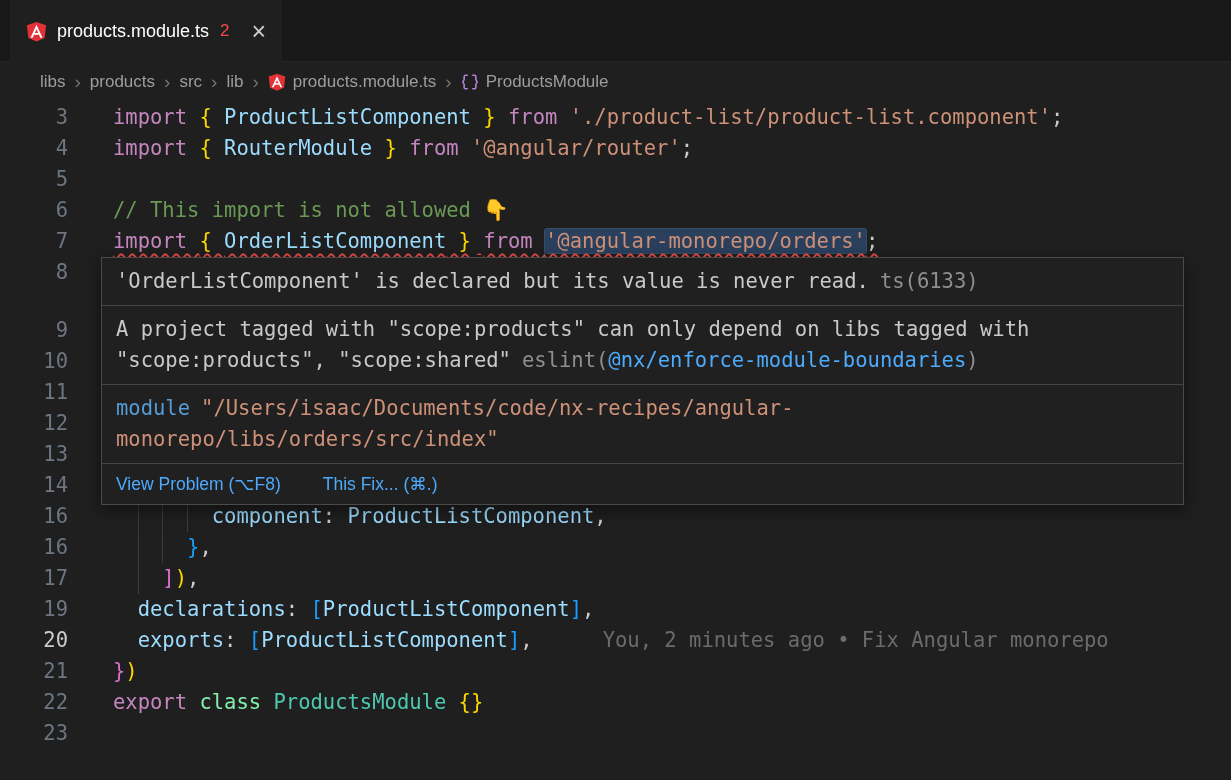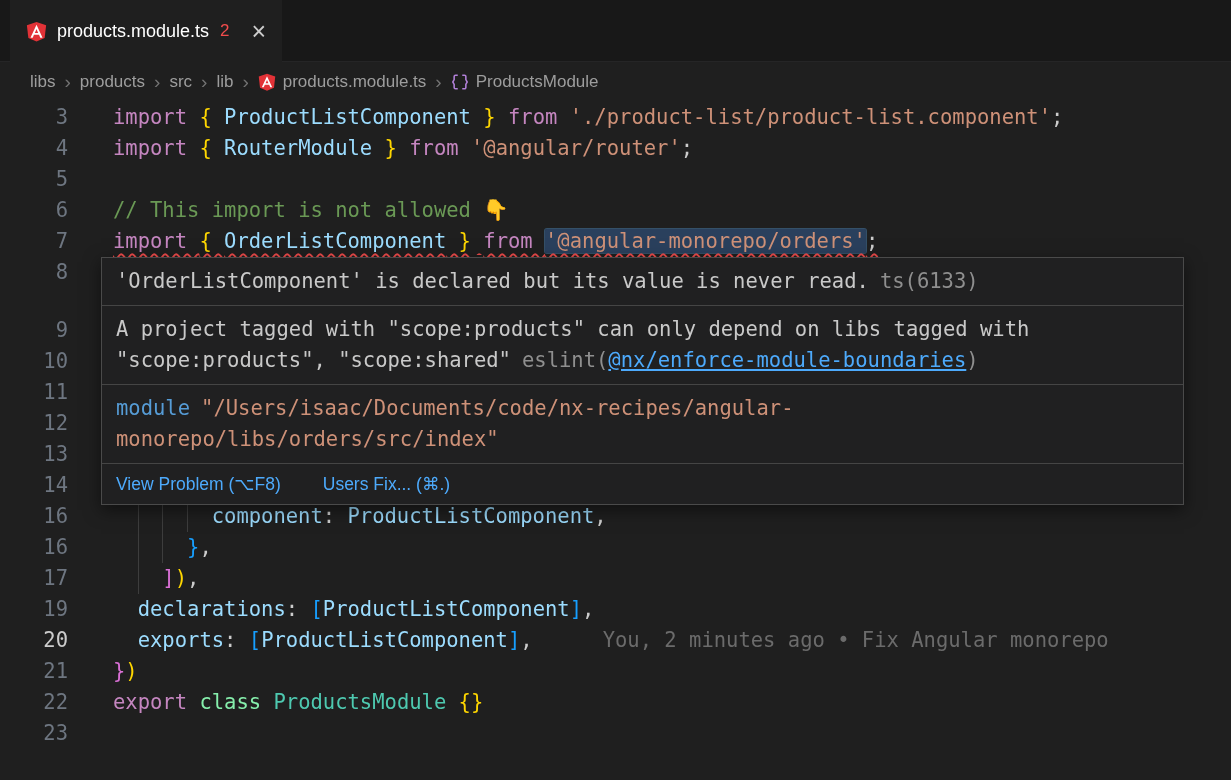--- a/index.html
+++ b/index.html
@@ -14,21 +14,21 @@
   
   .tabbar { height:62px; background:#181818; display:flex; align-items:stretch; padding-left:10px; position:relative; }
   .tabbar::after { content:""; position:absolute; left:0; right:0; bottom:0; height:1px; background:#252526; }
   .tab { display:flex; align-items:center; background:#1f1f1f; padding:0 16px; gap:10px; position:relative; z-index:1; cursor:pointer; }
   .tab-icon svg { display:block; }
   .tab-title { color:#ffffff; font-size:18px; }
   .tab-badge { color:#f14c4c; font-size:17px; margin-left:1px; }
   .tab-close { color:#cccccc; font-size:25px; line-height:1; margin-left:12px; cursor:pointer; }
 
   
-  .breadcrumbs { height:40px; display:flex; align-items:center; padding-left:30px; background:#1f1f1f; font-size:17px; color:#9d9d9d; gap:9px; }
+  .breadcrumbs { height:40px; display:flex; align-items:center; padding-left:40px; background:#1f1f1f; font-size:17px; color:#9d9d9d; gap:9px; }
   .bc-item { display:inline-flex; align-items:center; gap:7px; cursor:pointer; white-space:nowrap; }
   .bc-sep { color:#737373; font-size:19px; }
   .bc-ico svg { display:block; }
 
   
   .editor { position:relative; font-family:"DejaVu Sans Mono", monospace; font-size:20.5px; color:#d4d4d4; }
   .row { display:flex; height:31px; line-height:31px; }
   .rowspacer { width:100%; }
   .gutter { width:68px; flex:none; text-align:right; color:#6e7681; user-select:none; cursor:pointer; }
   .row.active .gutter { color:#cccccc; }
@@ -51,21 +51,21 @@
   .seg.g   { display:inline-block; width:2ch; height:31px; vertical-align:top; box-shadow:inset 1px 0 0 #3d3d3d; }
   .seg.blame { color:#6b6b6b; margin-left:70px; }
 
   
   .hover { position:absolute; left:101px; top:155px; width:1083px; background:#202021;
            border:1px solid #4a4a4a; z-index:10; box-shadow:0 5px 16px rgba(0,0,0,.5); }
   .hv-sec { padding:8px 14px; line-height:31px; color:#c9c9c9; font-size:20.5px; }
   .hv-sep { height:1px; background:#454545; }
   .dim { color:#8f8f8f; }
   .ml  { margin-left:11px; }
-  .link { color:#4daafc; text-decoration:underline; cursor:pointer;text-align:right; }
+  .link { color:#4daafc; cursor:pointer;text-align:right; }
   .hv-kw  { color:#569CD6; }
   .hv-str { color:#CE9178; }
   .hv-actions { display:flex; gap:42px; padding:9px 14px; border-top:1px solid #454545;
                 font-family:Liberation Sans, sans-serif; font-size:17.5px; color:#4daafc; line-height:22px; }
   .hv-action { cursor:pointer; }
 </style>
 </head>
 <body>
 
 <div class="window">
@@ -215,18 +215,18 @@
         <div>A project tagged with "scope:products" can only depend on libs tagged with</div>
         <div><span>"scope:products", "scope:shared"</span><span class="dim ml">eslint(</span><span class="link">@nx/enforce-module-boundaries</span><span class="dim">)</span></div>
       </div>
       <div class="hv-sep"></div>
       <div class="hv-sec">
         <div><span class="hv-kw">module</span><span class="hv-str ml">"/Users/isaac/Documents/code/nx-recipes/angular-</span></div>
         <div><span class="hv-str">monorepo/libs/orders/src/index"</span></div>
       </div>
       <div class="hv-actions">
         <span class="hv-action">View Problem (⌥F8)</span>
-        <span class="hv-action">Users Fix... (⌘.)</span>
+        <span class="hv-action">This Fix... (⌘.)</span>
       </div>
     </div>
   </div>
 
 </div>
 
 </body></html>

